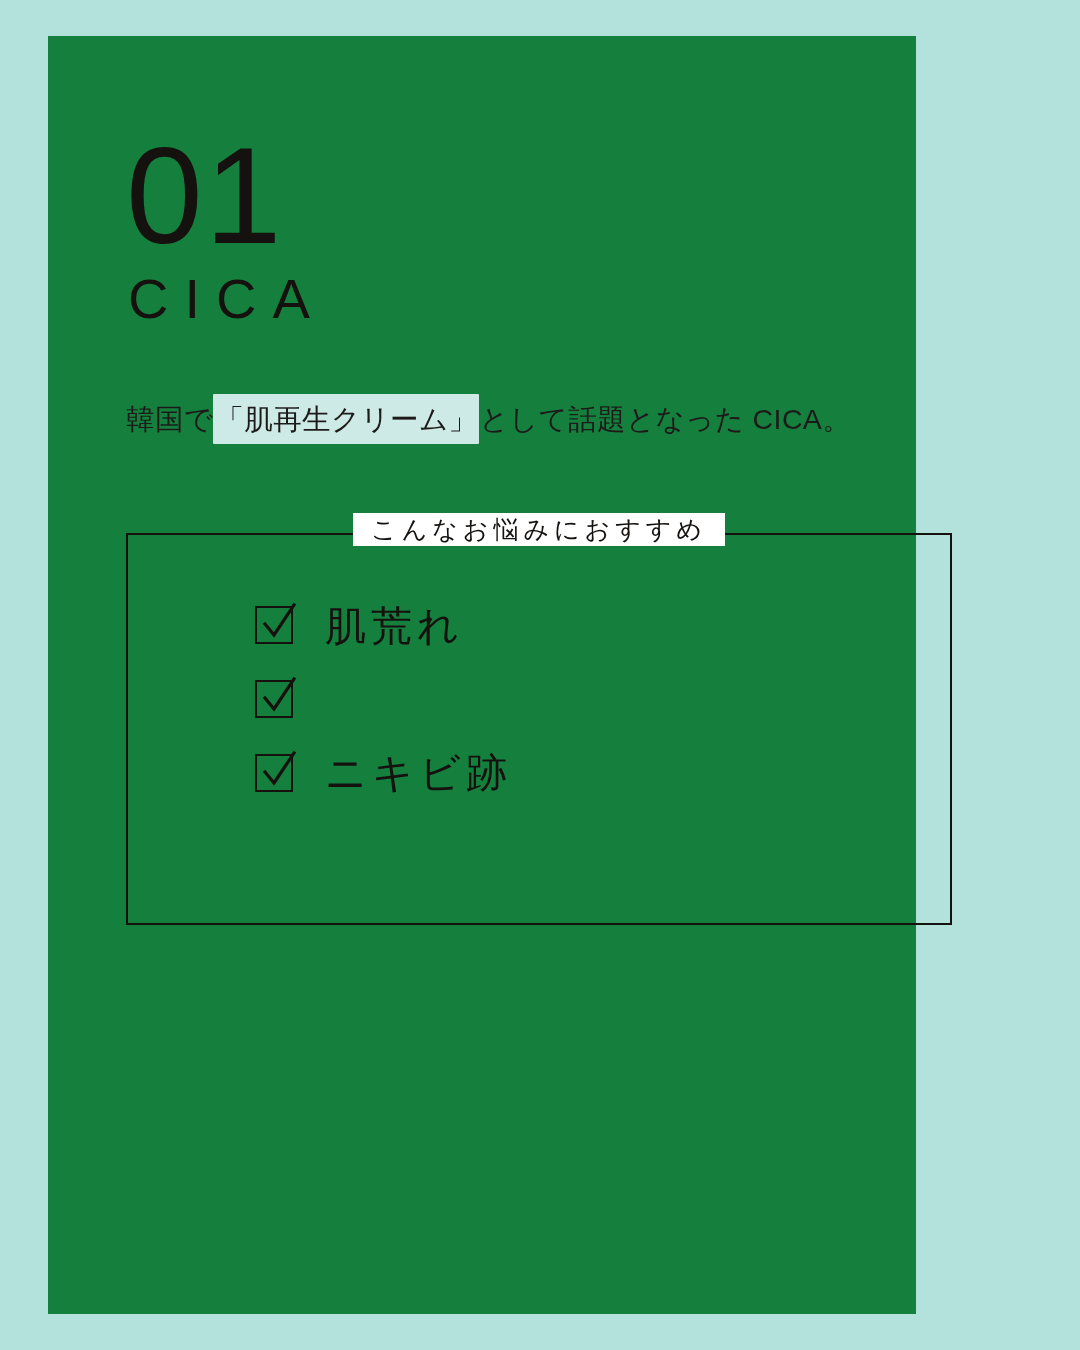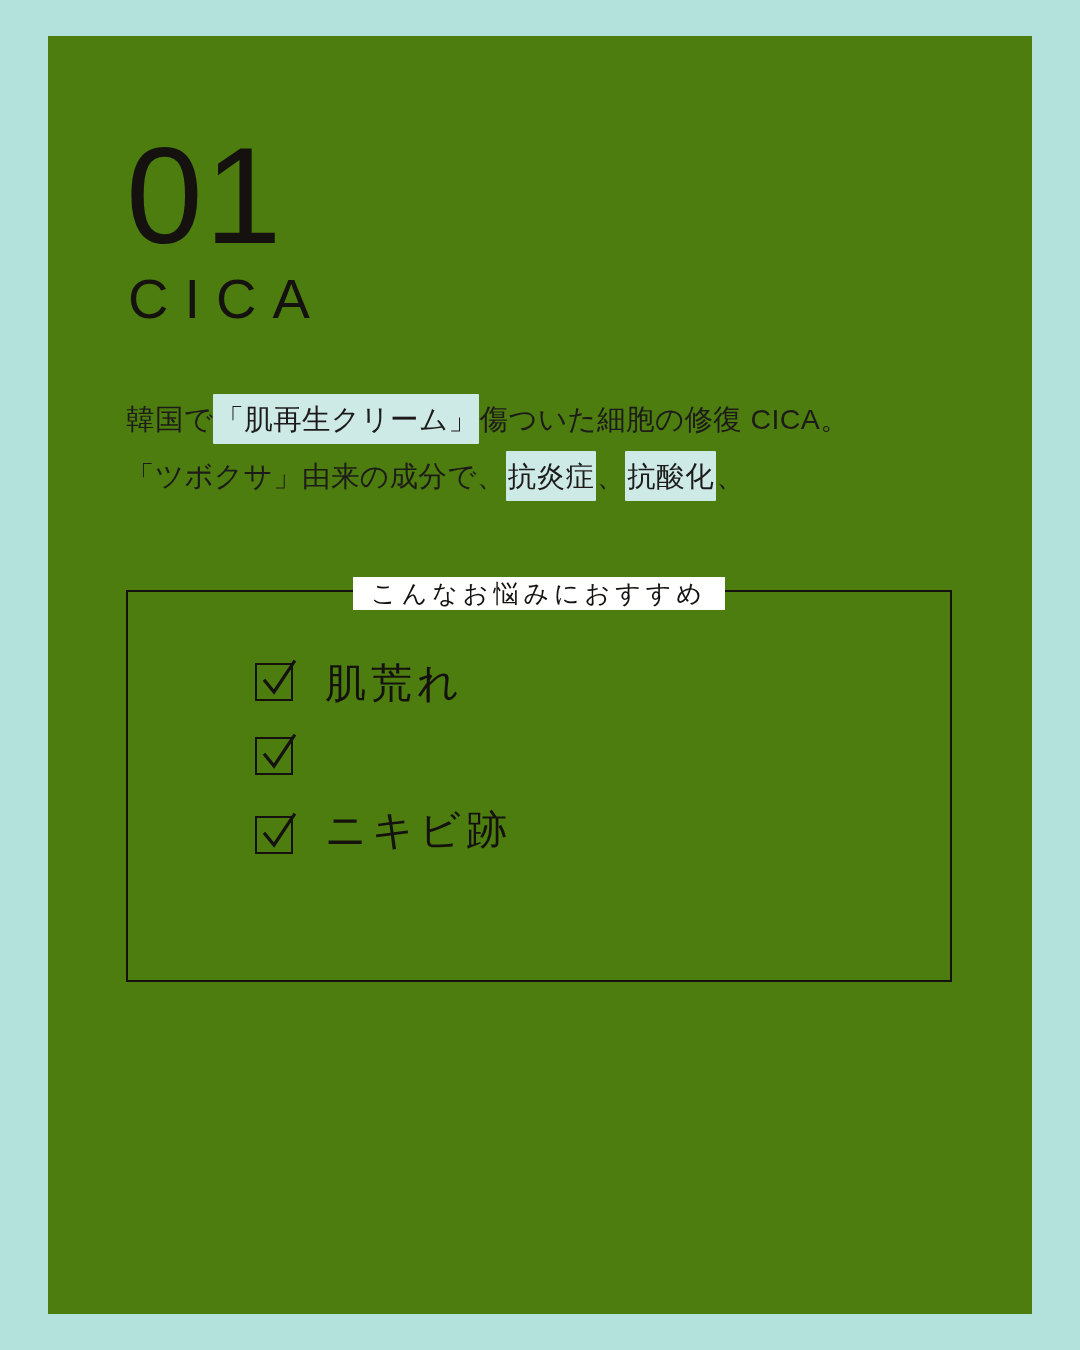--- a/index.html
+++ b/index.html
@@ -10,23 +10,23 @@
     width: 1080px;
     height: 1350px;
     background: #b3e2dd;
     font-family: "Liberation Sans", sans-serif;
     overflow: hidden;
   }
   .card {
     position: absolute;
     left: 48px;
     top: 36px;
-    width: 984px;
+    width: 868px;
     height: 1278px;
-    background: #4d7c0f;
+    background: #15803d;
     box-sizing: border-box;
   }
   .content {
     position: absolute;
     left: 78px;
     top: 90px;
     width: 840px;
   }
   .number {
     font-family: "Liberation Sans", sans-serif;
@@ -64,21 +64,21 @@
   }
   .box-wrap {
     position: relative;
     margin-top: 72px;
     width: 826px;
   }
   .legend-row {
     position: relative;
     height: 26px;
     display: flex;
-    align-items: flex-start;
+    align-items: flex-end;
     justify-content: center;
   }
   .legend-text {
     font-size: 25px;
     letter-spacing: 5px;
     color: #14110f;
     background: #ffffff;
     padding: 0 18px;
     z-index: 2;
     white-space: nowrap;
@@ -91,21 +91,20 @@
     height: 392px;
   }
   .check-item {
     display: flex;
     align-items: center;
     margin-bottom: 28px;
     padding-left: 41px;
   }
   .check-item:last-child {
     margin-bottom: 4px;
-    align-items: flex-end;
   }
   .check-icon {
     width: 40px;
     height: 40px;
     flex: 0 0 40px;
     position: relative;
     margin-right: 30px;
   }
   .check-icon .sq {
     position: absolute;
@@ -131,24 +130,21 @@
 <body>
 
 <div class="card">
   <div class="content">
 
     <div class="number">01</div>
     <div class="brand">CICA</div>
 
     <div class="desc">
       <div class="line">
-        <span>韓国で</span><span class="hl">「肌再生クリーム」</span><span>傷ついた細胞の修復 CICA。</span>
-      </div>
-      <div class="line">
-        <span>「ツボクサ」由来の成分で、</span><span class="hl">抗炎症</span><span>、</span><span class="hl">抗酸化</span><span>、</span>
+        <span>韓国で</span><span class="hl">「肌再生クリーム」</span><span>として話題となった CICA。</span>
       </div>
     </div>
 
     <div class="box-wrap">
       <div class="legend-row">
         <span class="legend-text">こんなお悩みにおすすめ</span>
       </div>
       <div class="box">
 
         <div class="check-item">

